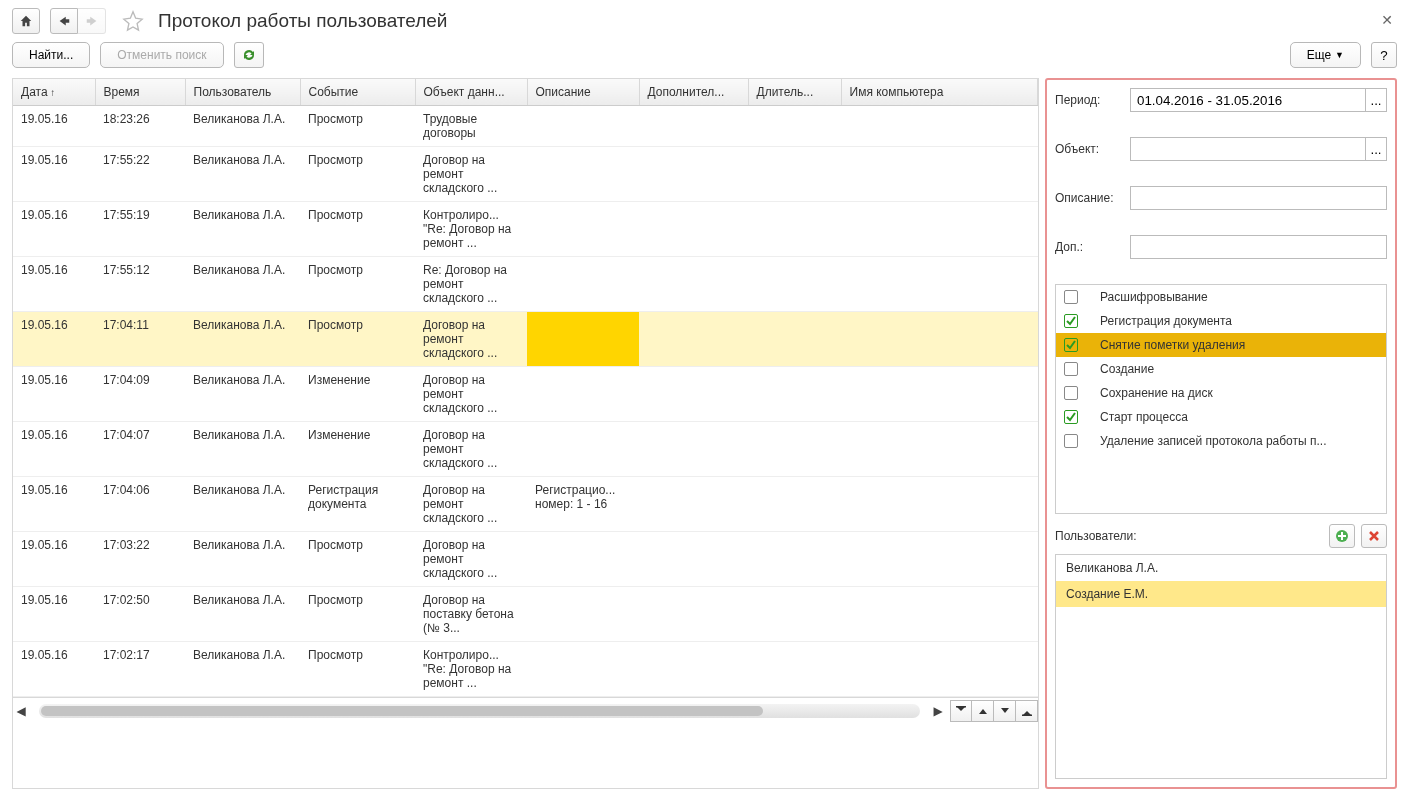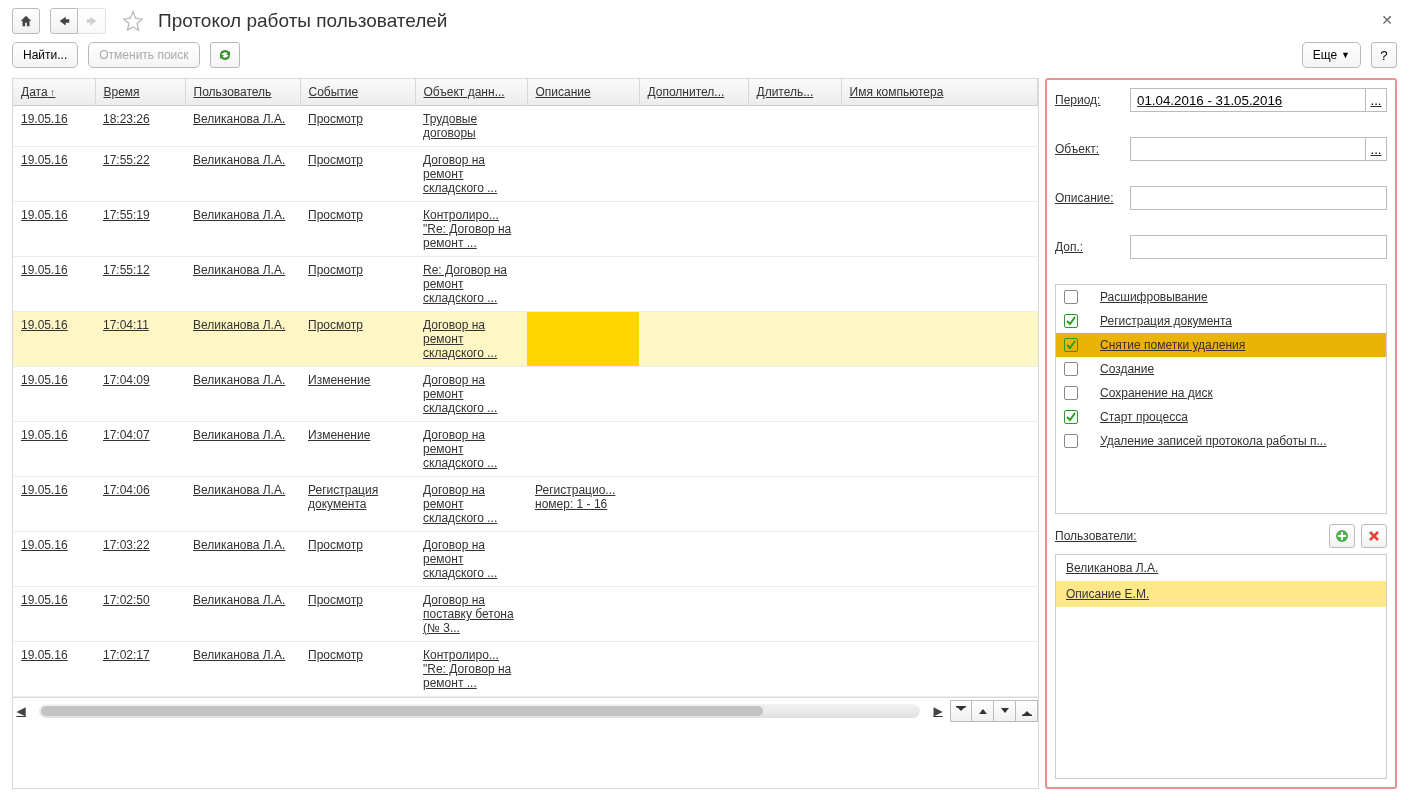--- a/index.html
+++ b/index.html
@@ -9,27 +9,27 @@
 .titlebar .iconbtn { width: 28px; height: 26px; border: 1px solid #bbb; border-radius: 3px; background: linear-gradient(#fff,#f0f0f0); display: flex; align-items: center; justify-content: center; cursor: pointer; }
 .titlebar .iconbtn.disabled { opacity: .4; cursor: default; }
 .titlebar .navgroup { display: flex; margin-left: 6px; }
 .titlebar .navgroup .iconbtn:first-child { border-top-right-radius:0; border-bottom-right-radius:0; }
 .titlebar .navgroup .iconbtn:last-child  { border-top-left-radius:0;  border-bottom-left-radius:0;  border-left:none;}
 .titlebar .star { width: 22px; height: 22px; margin-left: 12px; }
 .titlebar h1 { font-size: 19px; font-weight: 400; margin-left: 10px; color:#333;}
 .titlebar .close { position:absolute; right:16px; top:12px; font-size:14px; color:#666; cursor:pointer;}
 
 .toolbar { display:flex; align-items:center; padding: 0 12px 10px; gap:10px; }
-.toolbar .btn { height:26px; padding:0 10px; border:1px solid #b8b8b8; border-radius:5px; background:linear-gradient(#fff,#f4f4f4); cursor:pointer; font-size:12px; display:flex; align-items:center; }
+.toolbar .btn { height:26px; padding:0 16px; border:1px solid #b8b8b8; border-radius:5px; background:linear-gradient(#fff,#f4f4f4); cursor:pointer; font-size:12px; display:flex; align-items:center; }
 .toolbar .btn.disabled { color:#aaa; cursor:default;}
 .toolbar .iconbtn { width:30px; height:26px; border:1px solid #b8b8b8; border-radius:3px; background:linear-gradient(#fff,#f4f4f4); display:flex; align-items:center; justify-content:center; cursor:pointer;}
 .toolbar .spacer { flex:1; }
 .toolbar .help { width:26px; height:26px; border:1px solid #b8b8b8; border-radius:3px; display:flex; align-items:center; justify-content:center; background:linear-gradient(#fff,#f4f4f4); cursor:pointer; }
 
-.main { display:flex; padding: 0 12px; gap:6px;text-decoration:underline; }
+.main { display:flex; padding: 0 12px; gap:6px; }
 .table-wrap { flex:1; border:1px solid #d8d8d8; position: relative;}
 table { width:100%; border-collapse:collapse; table-layout:fixed;}
 th { background:linear-gradient(#fafafa,#ececec); border-right:1px solid #d8d8d8; border-bottom:1px solid #ccc; text-align:left; padding:6px 8px; font-weight:400; white-space:nowrap; overflow:hidden; text-overflow:ellipsis;}
 td { border-bottom:1px solid #eee; padding:6px 8px; vertical-align:top;}
 tbody tr.hl td { background:#fff6c6;}
 tbody tr.hl td.hl-strong { background:#ffd500;}
 .sort-asc::after{content:" \2191"; font-size:10px;}
 .cell-clip{white-space:normal; word-break:break-word;}
 
 .table-bottom{display:flex; align-items:center; padding:2px 0; gap:4px; border-top:1px solid #d8d8d8;}
@@ -379,16 +379,16 @@
           </button>
         <button>
             <svg width="14" height="14" viewBox="0 0 14 14">
               <path d="M3 3l8 8M11 3l-8 8" stroke="#d43" stroke-width="2.5"></path>
             </svg>
           </button>
       </div>
       </div>
     <div class="userlist" id="users">
         <div class="u">Великанова Л.А.</div>
-        <div class="u selected">Описание Е.М.</div>
+        <div class="u selected">Создание Е.М.</div>
       </div>
   </div>
 </div>
 
 </body></html>

